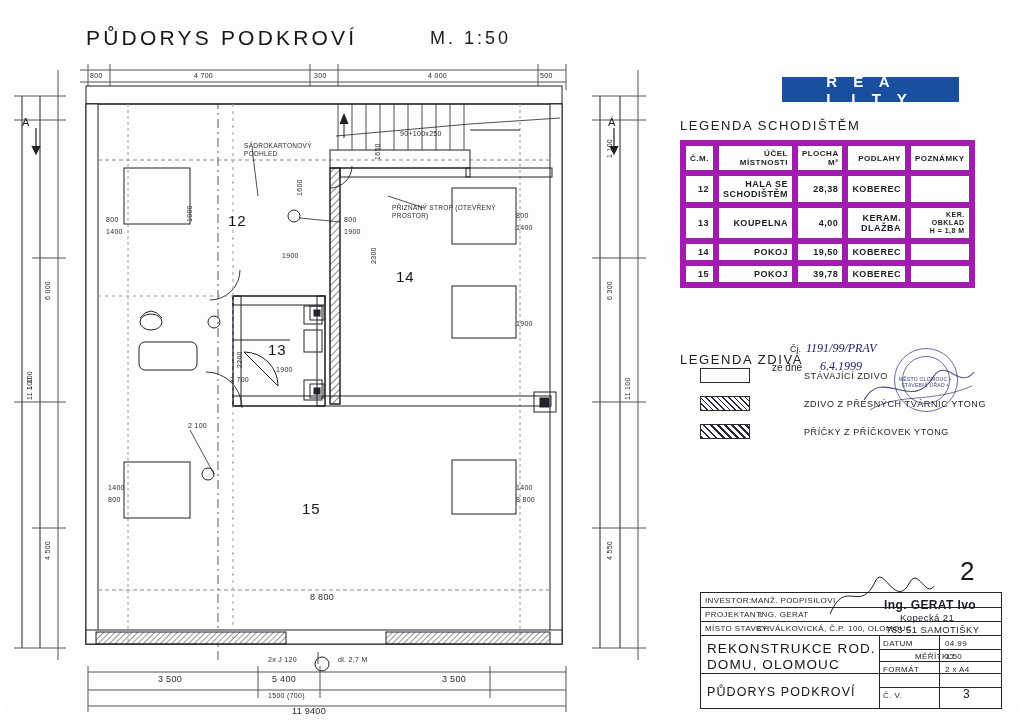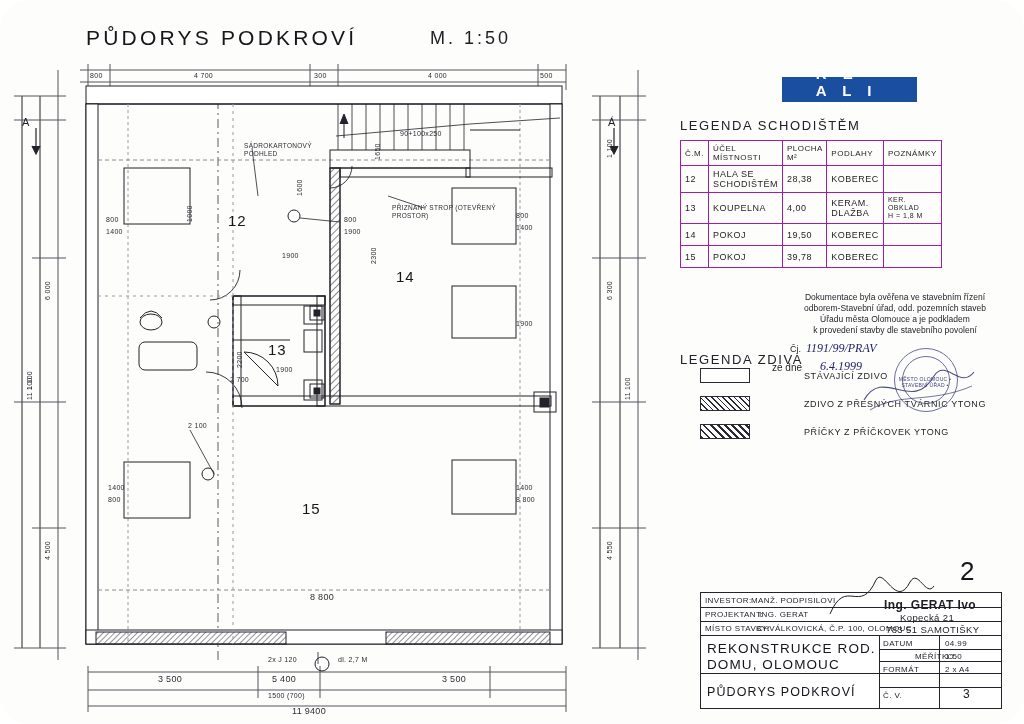--- a/index.html
+++ b/index.html
@@ -63,21 +63,21 @@
     transform: translate(-50%, -52%);
     color: #ffffff;
     font-size: 37px;
     font-weight: bold;
     letter-spacing: -1px;
     font-family: "Liberation Serif", serif;
   }
   .logo-blue {
     position: absolute;
     left: 0; top: 57px;
-    width: 135px; height: 25px;
+    width: 177px; height: 25px;
     background: #1a4fa0;
   }
   .logo-blue span {
     position: absolute;
     left: 50%; top: 50%;
     transform: translate(-50%, -50%);
     color: #ffffff;
     font-size: 15px;
     font-weight: bold;
     letter-spacing: 6px;
@@ -88,24 +88,24 @@
     letter-spacing: 1.6px;
     color: #20202a;
   }
   table.legend {
     position: absolute;
     border-collapse: collapse;
     font-size: 9px;
     color: #1d1d25;
   }
   table.legend td, table.legend th {
-    border: 1px solid #a21caf;
+    border: 6px solid #a21caf;
     padding: 3px 4px;
-    font-weight: normal;
-    text-align: left;
+    font-weight: bold;
+    text-align: right;
     letter-spacing: .5px;
   }
   table.legend thead td {
     font-size: 8px;
   }
   
   .swatch {
     position: absolute;
     width: 48px; height: 13px;
     border: 1px solid #2a2a34;
@@ -277,26 +277,20 @@
 
   <div class="swatch" style="left:700px; top:368px;"></div>
   <div class="txt swatch-label hand" style="left:760px; top:371px;">STÁVAJÍCÍ ZDIVO</div>
 
   <div class="swatch hatch-a" style="left:700px; top:396px;"></div>
   <div class="txt swatch-label hand" style="left:760px; top:399px;">ZDIVO Z PŘESNÝCH TVÁRNIC YTONG</div>
 
   <div class="swatch hatch-b" style="left:700px; top:424px;"></div>
   <div class="txt swatch-label hand" style="left:760px; top:427px;">PŘÍČKY Z PŘÍČKOVEK YTONG</div>
 
-  <div class="note" style="left:770px; top:292px;">
-    <div>Dokumentace byla ověřena ve stavebním řízení</div>
-    <div>odborem-Stavební úřad, odd. pozemních staveb</div>
-    <div>Úřadu města Olomouce a je podkladem</div>
-    <div>k provedení stavby dle stavebního povolení</div>
-  </div>
   <div class="txt" style="left:790px; top:344px; font-size:9px;">Čj.</div>
   <div class="txt ink" style="left:806px; top:341px; font-size:12px;">1191/99/PRAV</div>
   <div class="txt" style="left:772px; top:362px; font-size:10px;">ze dne</div>
   <div class="txt ink" style="left:820px; top:359px; font-size:12px;">6.4.1999</div>
 
   <div class="stamp" style="left:894px; top:348px;"></div>
   <div class="stamp-txt" style="left:894px; top:376px;">MĚSTO OLOMOUC • STAVEBNÍ ÚŘAD •</div>
 
   <svg class="abs" style="left:860px; top:352px;" width="120" height="70">
     <path d="M4 48 C 24 14, 52 62, 74 24 C 86 6, 100 38, 114 20" stroke="#23236a" stroke-width="1.1" fill="none" opacity=".8"></path>

